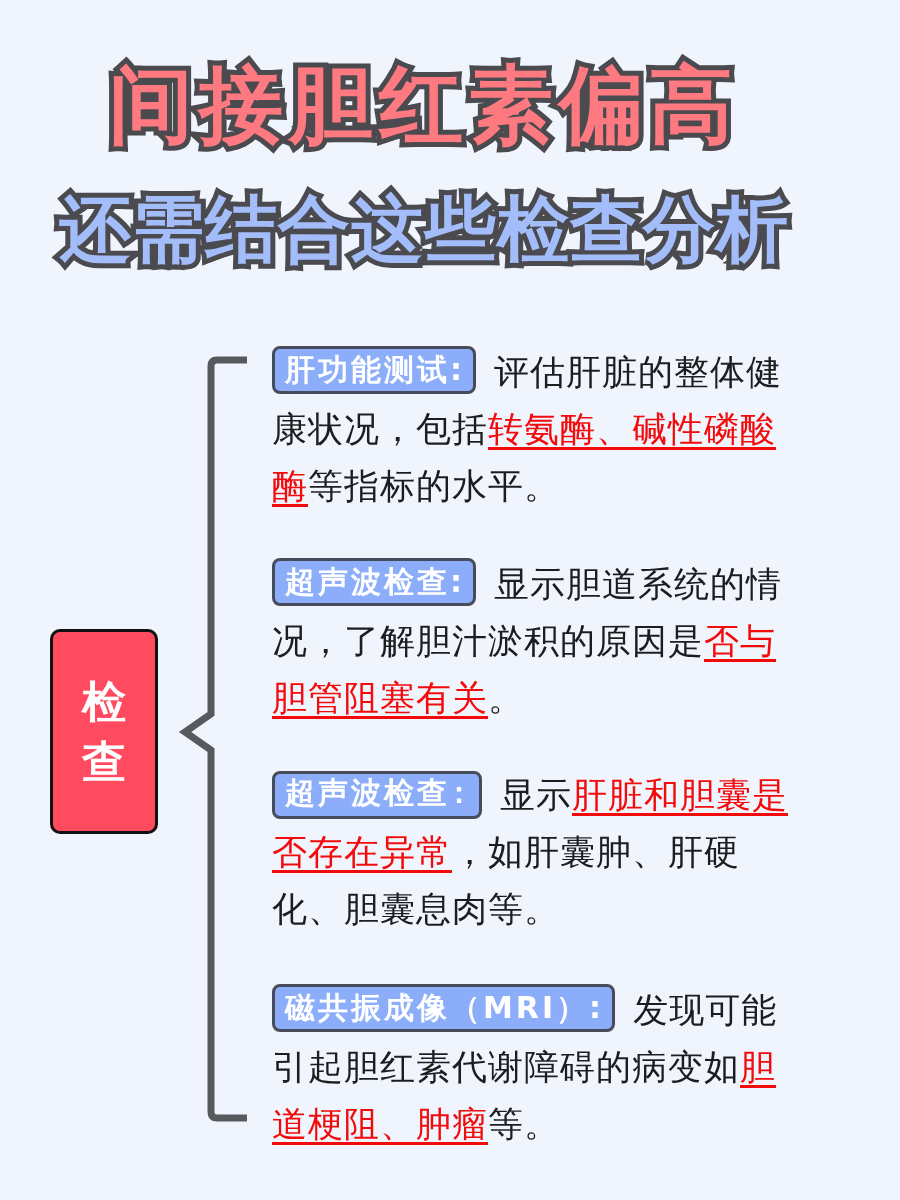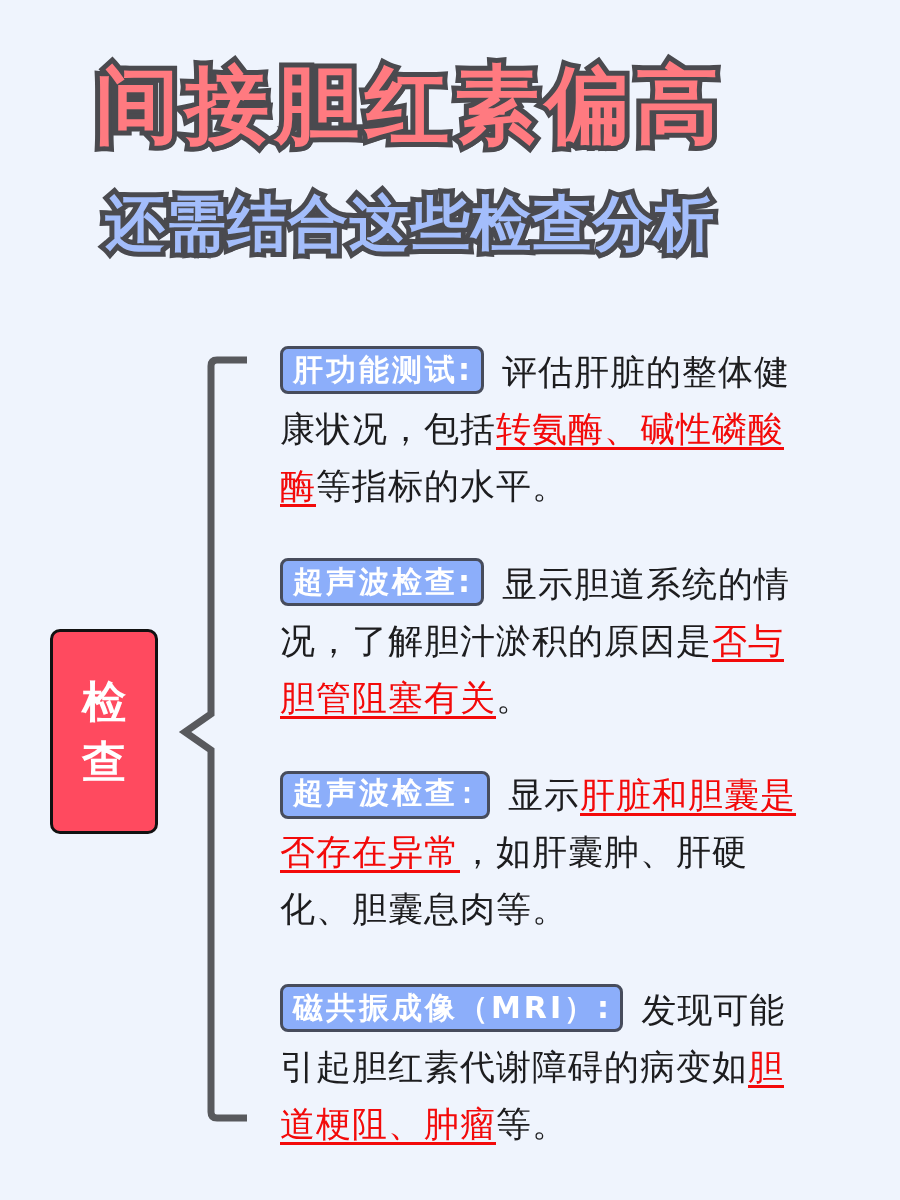--- a/index.html
+++ b/index.html
@@ -8,34 +8,35 @@
     background: #eff4fd;
     font-family: "DejaVu Sans", sans-serif;
     position: relative;
   }
   .title {
     position: absolute; left: 0; width: 820px; text-align: center;
     font-weight: 900; letter-spacing: 2px;
     paint-order: stroke fill;
     -webkit-text-stroke: 10px #4a4a4f;
     text-shadow: 3px 4px 0 #4a4a4f;
+    padding-left: 14px;
   }
   .title-1 { top: 50px; font-size: 84px; line-height: 110px; color: #ff7a80; letter-spacing: 6px; }
-  .title-2 { top: 168px; font-size: 60px; line-height: 110px; color: #a3bdfb; letter-spacing: 1px; }
+  .title-2 { top: 174px; font-size: 72px; line-height: 110px; color: #a3bdfb; letter-spacing: 1px; }
 
   .center-box {
     position: absolute; left: 50px; top: 629px; width: 108px; height: 205px;
     background: #ff4a5f; border: 3px solid #111; border-radius: 10px;
     box-sizing: border-box;
     display: flex; flex-direction: column; align-items: center; justify-content: center;
     color: #fff; font-weight: 900; font-size: 44px; line-height: 60px;
   }
   .brace { position: absolute; left: 175px; top: 350px; }
 
-  .item { position: absolute; left: 280px; width: 530px; }
+  .item { position: absolute; left: 272px; width: 530px; }
   .item .text {
     font-size: 35px; line-height: 57px; color: #1d1d1f;
     letter-spacing: 1px;
   }
   .label {
     display: inline-block;
     background: #8caefa; color: #fff; font-weight: 900;
     font-size: 30px; line-height: 42px;
     padding: 0 8px 0 10px;
     border: 3px solid #474c5c; border-radius: 8px;

